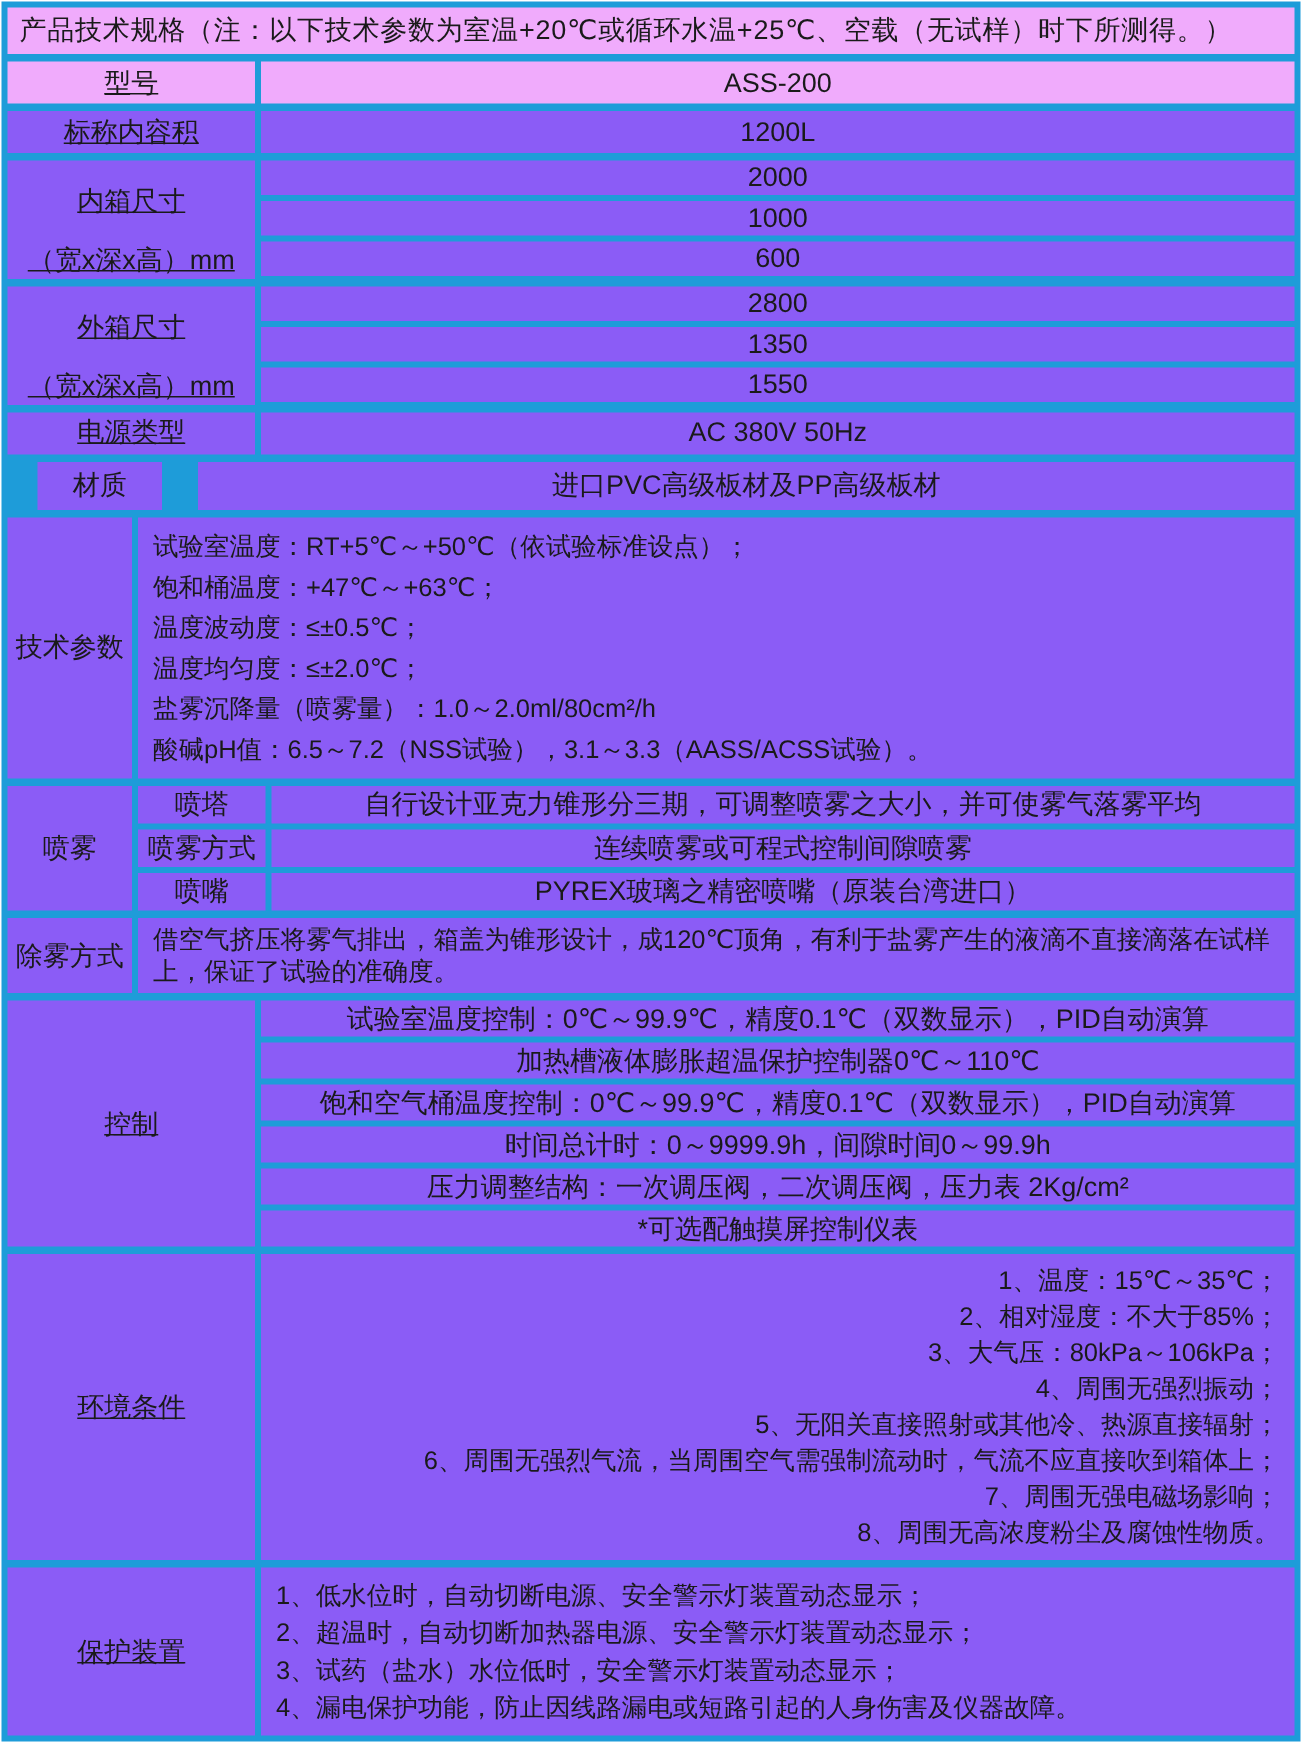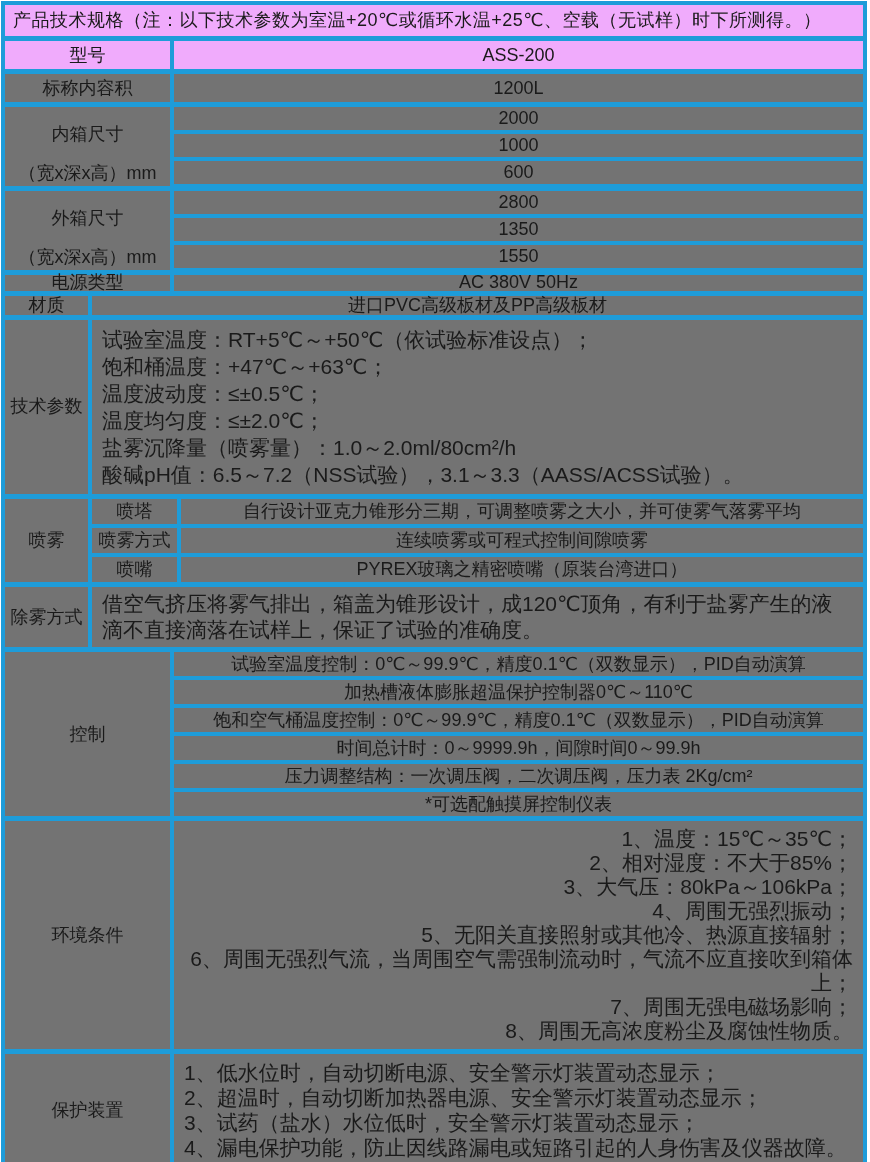--- a/index.html
+++ b/index.html
@@ -14,48 +14,48 @@
     width:866px;
     margin:1px 0 0 1px;
     background:#1E9CD9;
     padding:4px;
     display:flex;
     flex-direction:column;
     gap:5px;
   }
   .row { display:flex; gap:4px; }
   .cell {
-    background:#737373;
+    background:#8b5cf6;
     display:flex;
     align-items:center;
     justify-content:center;
     text-align:center;
     line-height:1.25;
   }
   .blue-bg { background:#f0abfc; }
   .grow { flex:1 1 auto; min-width:0; }
-  .label-wide { flex:0 0 165px; }
+  .label-wide { flex:0 0 165px;text-decoration:underline; }
   .label-narrow { flex:0 0 83px; }
   .sub-label { flex:0 0 85px; }
   .stack { flex:1 1 auto; display:flex; flex-direction:column; gap:4px; min-width:0; }
   .stack > .cell { width:100%; }
   .left { justify-content:flex-start; text-align:left; }
   .title-cell { padding-left:8px; font-size:18px; letter-spacing:0.5px; }
   .h31 { height:31px; }
   .h28 { height:28px; }
-  .h27 { height:19px; }
-  .h26 { height:16px; }
+  .h27 { height:32px;margin-left:20px; }
+  .h26 { height:28px; }
   .h25 { height:25px; }
   .h24 { height:24px; }
   .h23 { height:23px; }
   .two-line span { display:block; line-height:1.3;margin-top:16px; }
   .block {
     display:block;
     padding:15px 10px;
-    font-size:21px;
+    font-size:17px;
   }
   .block .line { display:block; }
   .lh27 .line { line-height:27px; }
   .lh24 .line { line-height:24px;text-align:right; }
   .lh25 .line { line-height:25px; }
   .pad-v6 { padding-top:6px; padding-bottom:6px; }
   .pad-v4 { padding-top:4px; padding-bottom:4px; }
   .footer-note {
     margin:5px 0 0 6px;
     font-size:16px;

